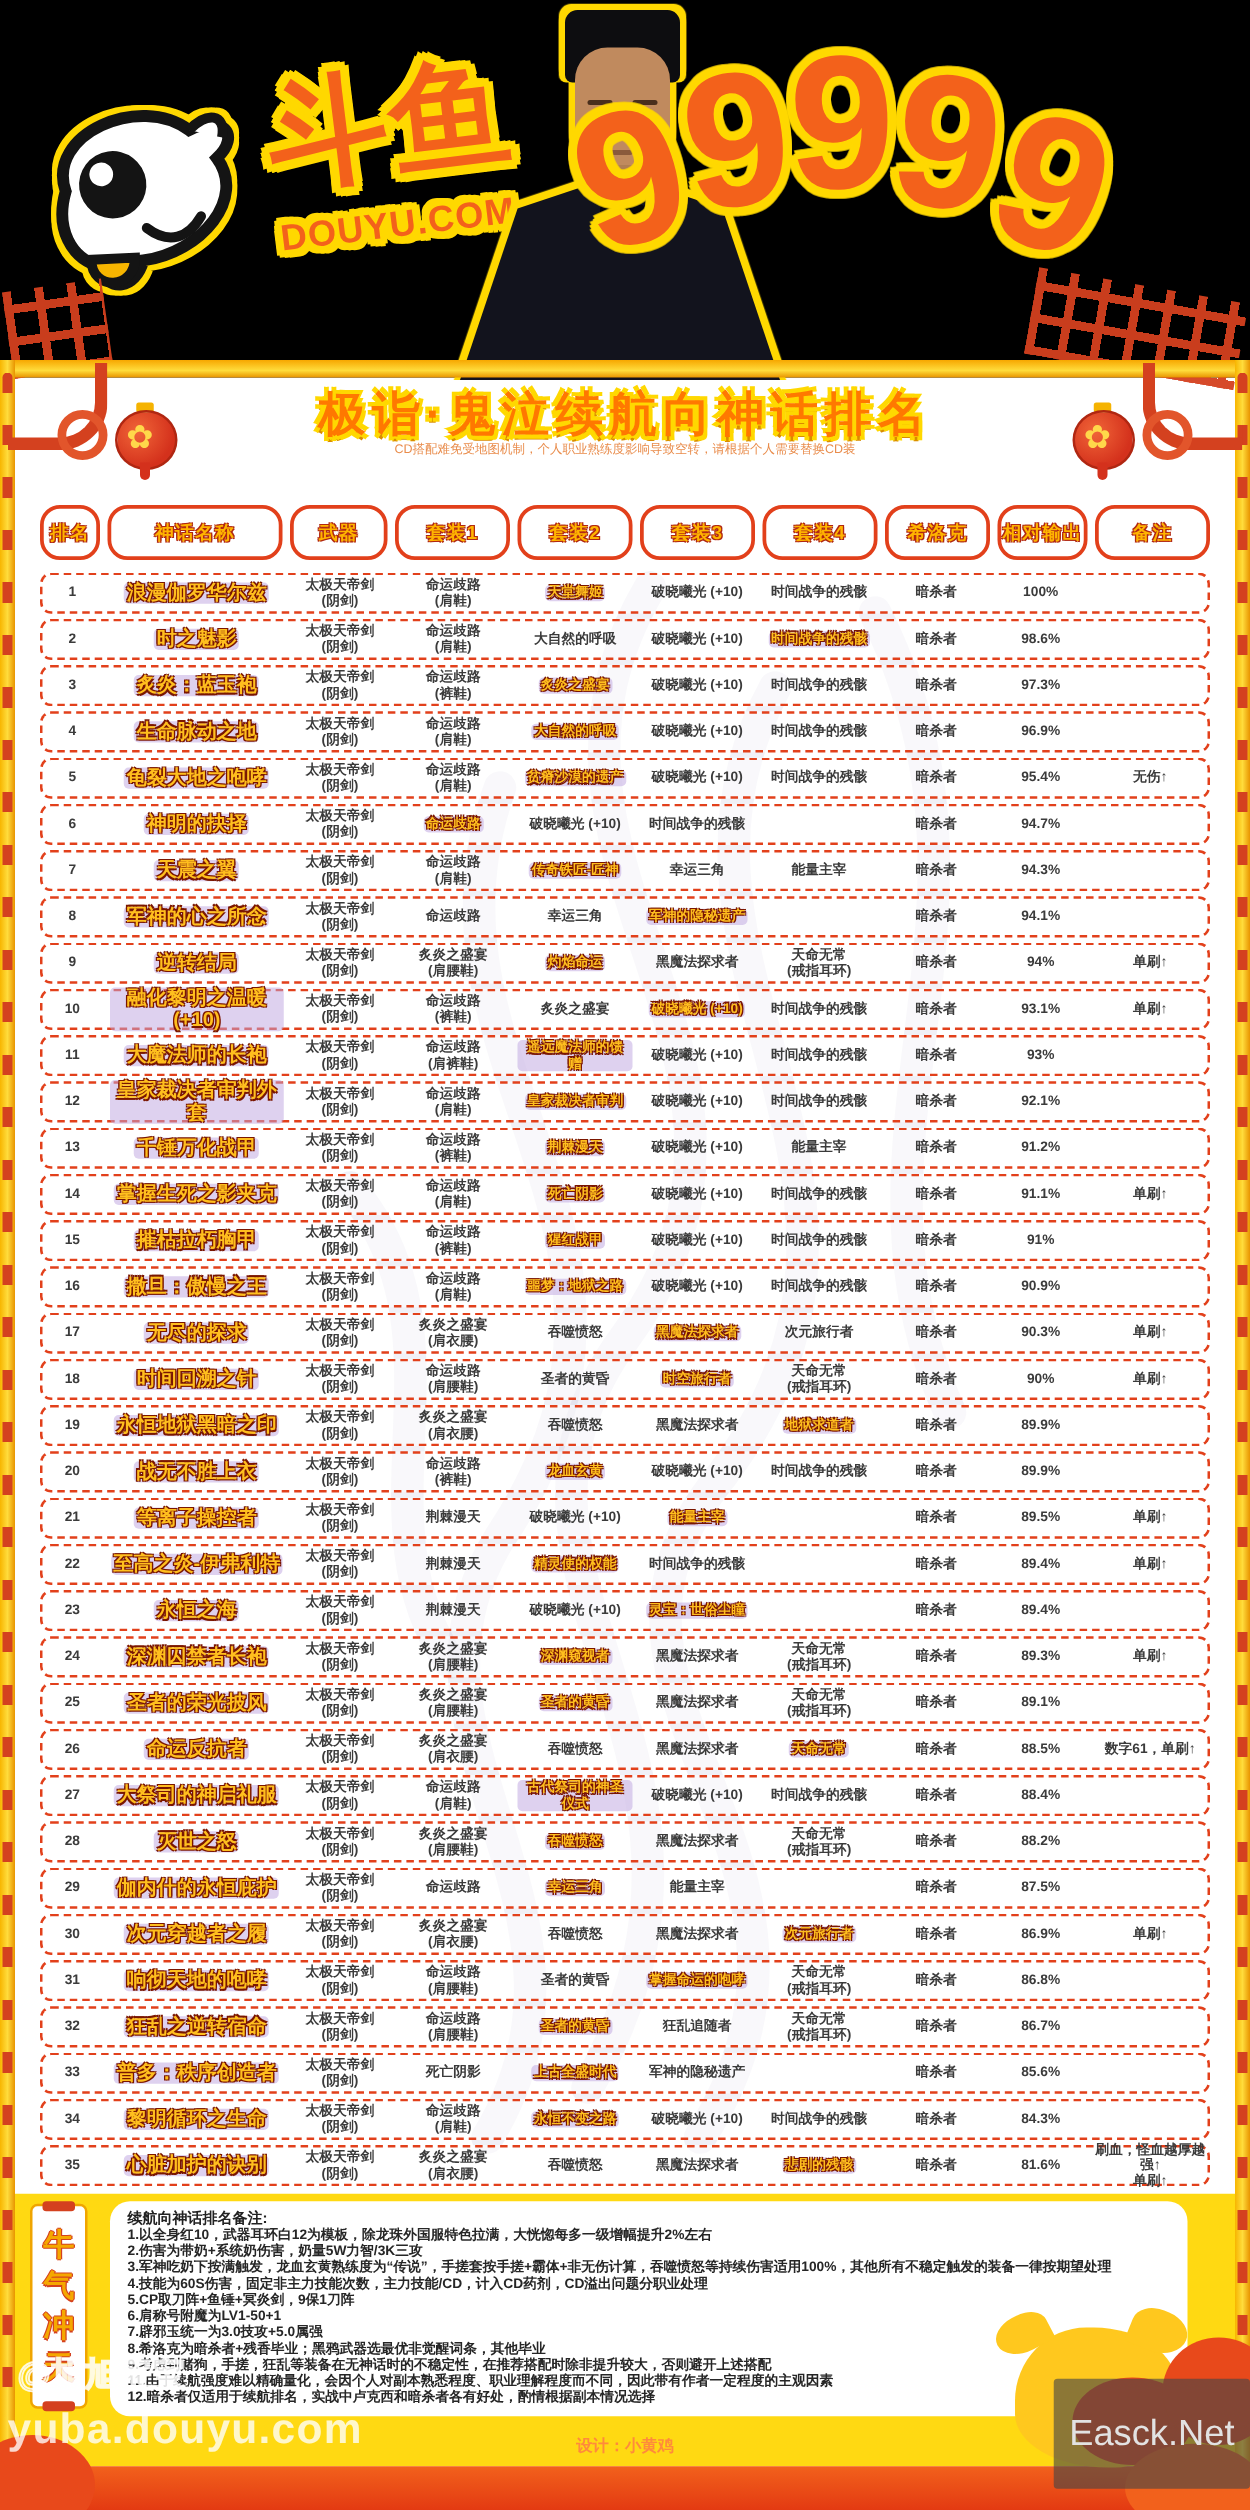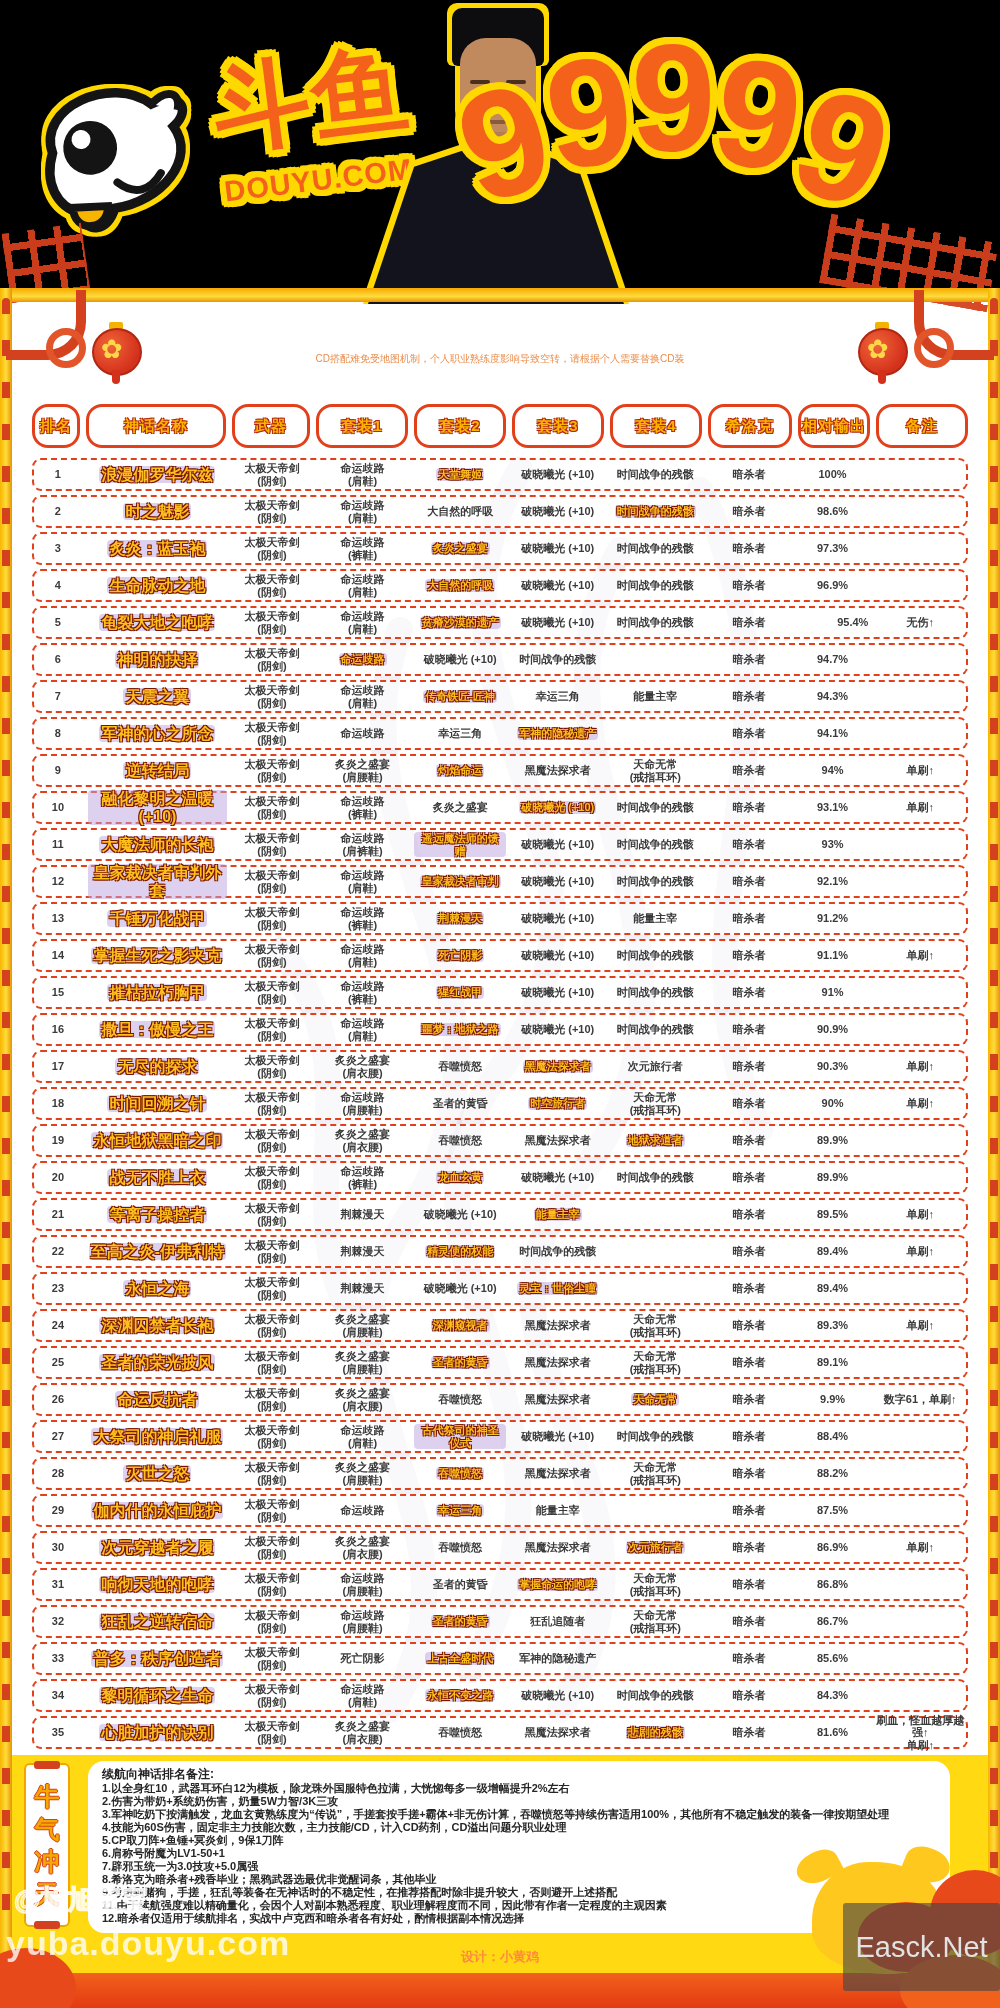--- a/index.html
+++ b/index.html
@@ -180,20 +180,21 @@
   <svg class="artwork" data-interactable="false" width="720" height="1300" viewBox="0 0 720 1300">
     <g fill="none" stroke="#8d88b4" stroke-opacity="0.16" stroke-width="26" stroke-linecap="round">
       <path d="M380 40 C 250 260, 520 420, 360 640 C 220 830, 480 980, 330 1240"></path>
       <path d="M480 120 C 360 340, 620 520, 430 760 C 300 930, 560 1060, 420 1280"></path>
       <path d="M260 200 C 180 420, 420 560, 260 800 C 160 960, 360 1100, 250 1280"></path>
       <path d="M560 60 C 680 300, 520 480, 620 700"></path>
       <path d="M140 520 C 240 640, 140 780, 220 900"></path>
     </g>
   </svg>
 
+  <div class="page-title" data-interactable="false">极诣·鬼泣续航向神话排名</div>
   <div class="page-subtitle" data-interactable="false">CD搭配难免受地图机制，个人职业熟练度影响导致空转，请根据个人需要替换CD装</div>
 
   <div class="pills" id="pills" data-interactable="false">
       <div class="pill" data-interactable="false" style="width: 48px;">排名</div>
       <div class="pill" data-interactable="false" style="width: 140px;">神话名称</div>
       <div class="pill" data-interactable="false" style="width: 78px;">武器</div>
       <div class="pill" data-interactable="false" style="width: 92px;">套装1</div>
       <div class="pill" data-interactable="false" style="width: 92px;">套装2</div>
       <div class="pill" data-interactable="false" style="width: 92px;">套装3</div>
       <div class="pill" data-interactable="false" style="width: 92px;">套装4</div>
@@ -262,21 +263,21 @@
         <div class="tcell rank" data-interactable="false" style="width: 48px;"><span>5</span></div>
         <div class="tcell name" data-interactable="false" style="width: 140px;"><span class="hl">龟裂大地之咆哮</span></div>
         <div class="tcell weapon" data-interactable="false" style="width: 78px;"><span>太极天帝剑
 (阴剑)</span></div>
         <div class="tcell set1" data-interactable="false" style="width: 92px;"><span>命运歧路
 (肩鞋)</span></div>
         <div class="tcell set2" data-interactable="false" style="width: 92px;"><span class="hl">贫瘠沙漠的遗产</span></div>
         <div class="tcell set3" data-interactable="false" style="width: 92px;"><span>破晓曦光 (+10)</span></div>
         <div class="tcell set4" data-interactable="false" style="width: 92px;"><span>时间战争的残骸</span></div>
         <div class="tcell hero" data-interactable="false" style="width: 84px;"><span>暗杀者</span></div>
-        <div class="tcell output" data-interactable="false" style="width: 72px; justify-content: flex-end;"><span>95.4%</span></div>
+        <div class="tcell output" data-interactable="false" style="width: 72px;"><span>95.4%</span></div>
         <div class="tcell remark" data-interactable="false" style="width: 92px;"><span>无伤↑</span></div>
       </div>
       <div class="trow" data-interactable="false">
         <div class="tcell rank" data-interactable="false" style="width: 48px;"><span>6</span></div>
         <div class="tcell name" data-interactable="false" style="width: 140px;"><span class="hl">神明的抉择</span></div>
         <div class="tcell weapon" data-interactable="false" style="width: 78px;"><span>太极天帝剑
 (阴剑)</span></div>
         <div class="tcell set1" data-interactable="false" style="width: 92px;"><span class="hl">命运歧路</span></div>
         <div class="tcell set2" data-interactable="false" style="width: 92px;"><span>破晓曦光 (+10)</span></div>
         <div class="tcell set3" data-interactable="false" style="width: 92px;"><span>时间战争的残骸</span></div>
@@ -555,21 +556,21 @@
         <div class="tcell rank" data-interactable="false" style="width: 48px;"><span>26</span></div>
         <div class="tcell name" data-interactable="false" style="width: 140px;"><span class="hl">命运反抗者</span></div>
         <div class="tcell weapon" data-interactable="false" style="width: 78px;"><span>太极天帝剑
 (阴剑)</span></div>
         <div class="tcell set1" data-interactable="false" style="width: 92px;"><span>炙炎之盛宴
 (肩衣腰)</span></div>
         <div class="tcell set2" data-interactable="false" style="width: 92px;"><span>吞噬愤怒</span></div>
         <div class="tcell set3" data-interactable="false" style="width: 92px;"><span>黑魔法探求者</span></div>
         <div class="tcell set4" data-interactable="false" style="width: 92px;"><span class="hl">天命无常</span></div>
         <div class="tcell hero" data-interactable="false" style="width: 84px;"><span>暗杀者</span></div>
-        <div class="tcell output" data-interactable="false" style="width: 72px;"><span>9.9%</span></div>
+        <div class="tcell output" data-interactable="false" style="width: 72px;"><span>88.5%</span></div>
         <div class="tcell remark" data-interactable="false" style="width: 92px;"><span>数字61，单刷↑</span></div>
       </div>
       <div class="trow" data-interactable="false">
         <div class="tcell rank" data-interactable="false" style="width: 48px;"><span>27</span></div>
         <div class="tcell name" data-interactable="false" style="width: 140px;"><span class="hl">大祭司的神启礼服</span></div>
         <div class="tcell weapon" data-interactable="false" style="width: 78px;"><span>太极天帝剑
 (阴剑)</span></div>
         <div class="tcell set1" data-interactable="false" style="width: 92px;"><span>命运歧路
 (肩鞋)</span></div>
         <div class="tcell set2" data-interactable="false" style="width: 92px;"><span class="hl">古代祭司的神圣仪式</span></div>

